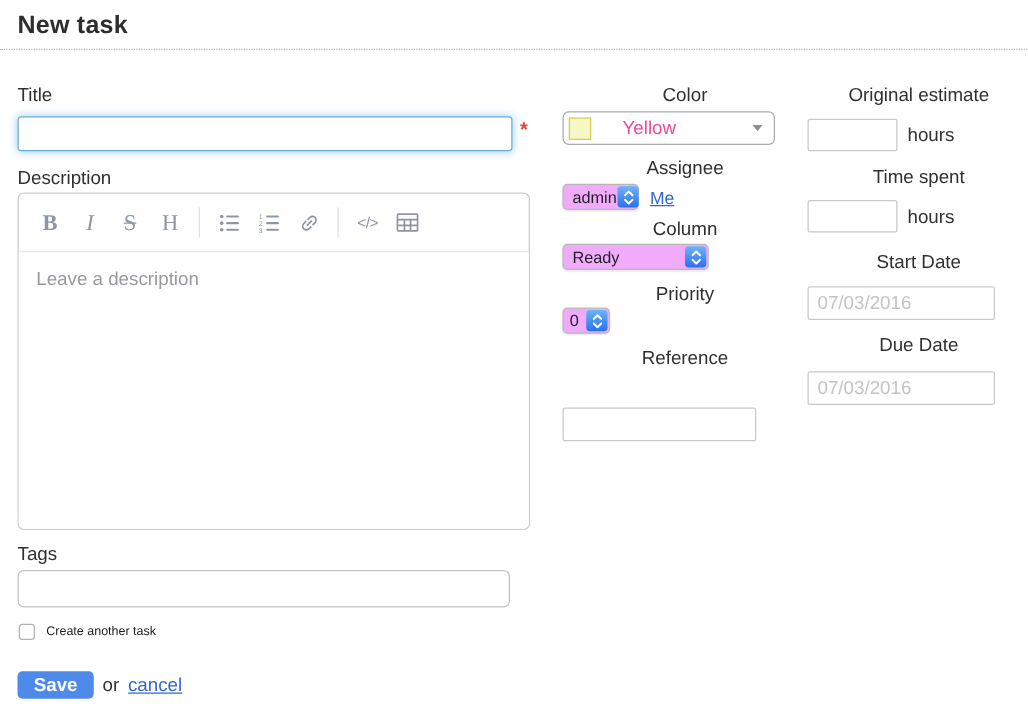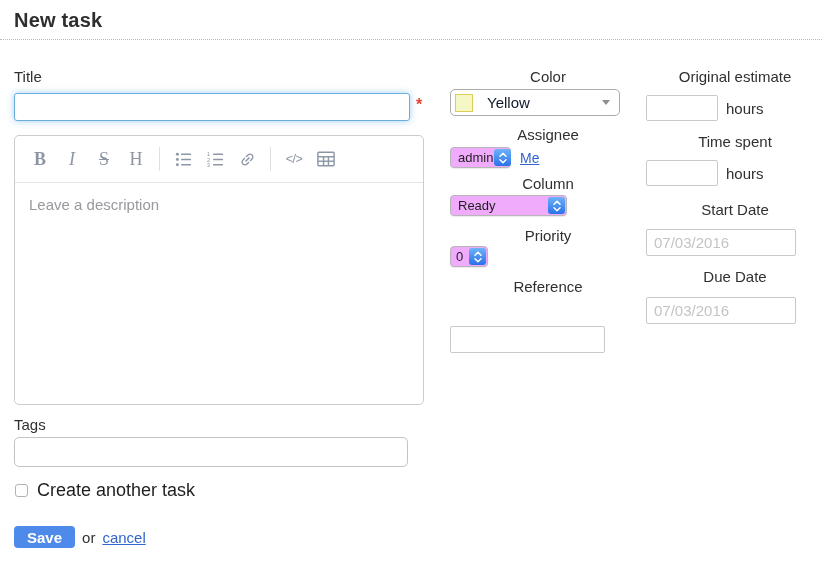--- a/index.html
+++ b/index.html
@@ -50,35 +50,35 @@
 
   .lbl-tags { margin-bottom:5px; }
   .tags-input { width:394px; height:30px; border:1px solid #c3c3c3; border-radius:5px;
                 padding:0 9px; font-size:15px; font-family:inherit; outline:none; margin-bottom:13px; }
 
   .checkbox-row { display:flex; align-items:center; margin-bottom:25px; }
   .checkbox-row input[type="checkbox"] {
     appearance:none; -webkit-appearance:none; width:13px; height:13px; flex:none;
     border:1px solid #b3b3b3; border-radius:3px; background:#fff; margin:0 9px 0 1px;
   }
-  .checkbox-label { font-size:18px; color:#1f1f1f; }
+  .checkbox-label { font-size:10px; color:#1f1f1f; }
 
   .actions-row { display:flex; align-items:center; }
   .save-btn { background:#4e8ae9; color:#fff; border:none; border-radius:4px;
               font-family:inherit; font-size:15px; font-weight:700; padding:0 13px; height:22px; cursor:pointer; }
   .or-text { margin:0 7px; font-size:15px; }
   .cancel-link { color:#3366cc; font-size:15px; text-decoration:underline; cursor:pointer; }
 
   
   .field label.lbl { margin-bottom:5px;text-align:center; }
 
   .color-select { width:170px; height:27px; border:1px solid #ababab; border-radius:5px;
                   display:flex; align-items:center; padding:0 9px 0 4px; background:#fff; cursor:pointer; }
   .swatch { width:18px; height:18px; background:#f5f7c4; border:1px solid #d9ce58; flex:none; }
-  .color-name { margin-left:14px; font-size:15px; flex:1; color:#0f172a; }
+  .color-name { margin-left:25px; font-size:15px; flex:1; color:#ec4899; }
   .caret-down { width:0; height:0; border-left:4.5px solid transparent; border-right:4.5px solid transparent;
                 border-top:5.5px solid #8e8e8e; flex:none; }
 
   .mac-select { display:inline-flex; align-items:center; justify-content:space-between;
                 height:21px; border:1px solid #b7b7b7; border-radius:4px; background:#f0abfc;
                 box-shadow:0 1px 1px rgba(0,0,0,.08); cursor:pointer; }
   .mac-select-text { font-size:13px; color:#1f1f1f; padding-left:7px; white-space:nowrap; }
   .mac-select-text.center { padding-left:0; flex:1; text-align:center; }
   .mac-stepper { width:17px; height:17px; margin:1px; flex:none; border-radius:3px;
                  background:linear-gradient(#6db3f8, #2a71ea);
@@ -131,20 +131,21 @@
 <form class="task-form">
 
   <section class="col-left">
 
     <label class="lbl lbl-title">Title</label>
     <div class="title-row">
       <input type="text" class="title-input" style="">
       <span class="required-star">*</span>
     </div>
 
+    <label class="lbl lbl-desc">Description</label>
     <div class="editor">
       <div class="toolbar">
         <button type="button" class="tb-btn tb-bold">B</button>
         <button type="button" class="tb-btn tb-italic">I</button>
         <button type="button" class="tb-btn tb-strike">S</button>
         <button type="button" class="tb-btn">H</button>
         <span class="tb-sep"></span>
         <button type="button" class="tb-btn">
           <svg class="tb-svg" width="17" height="17" viewBox="0 0 20 20">
               <g fill="currentColor">

